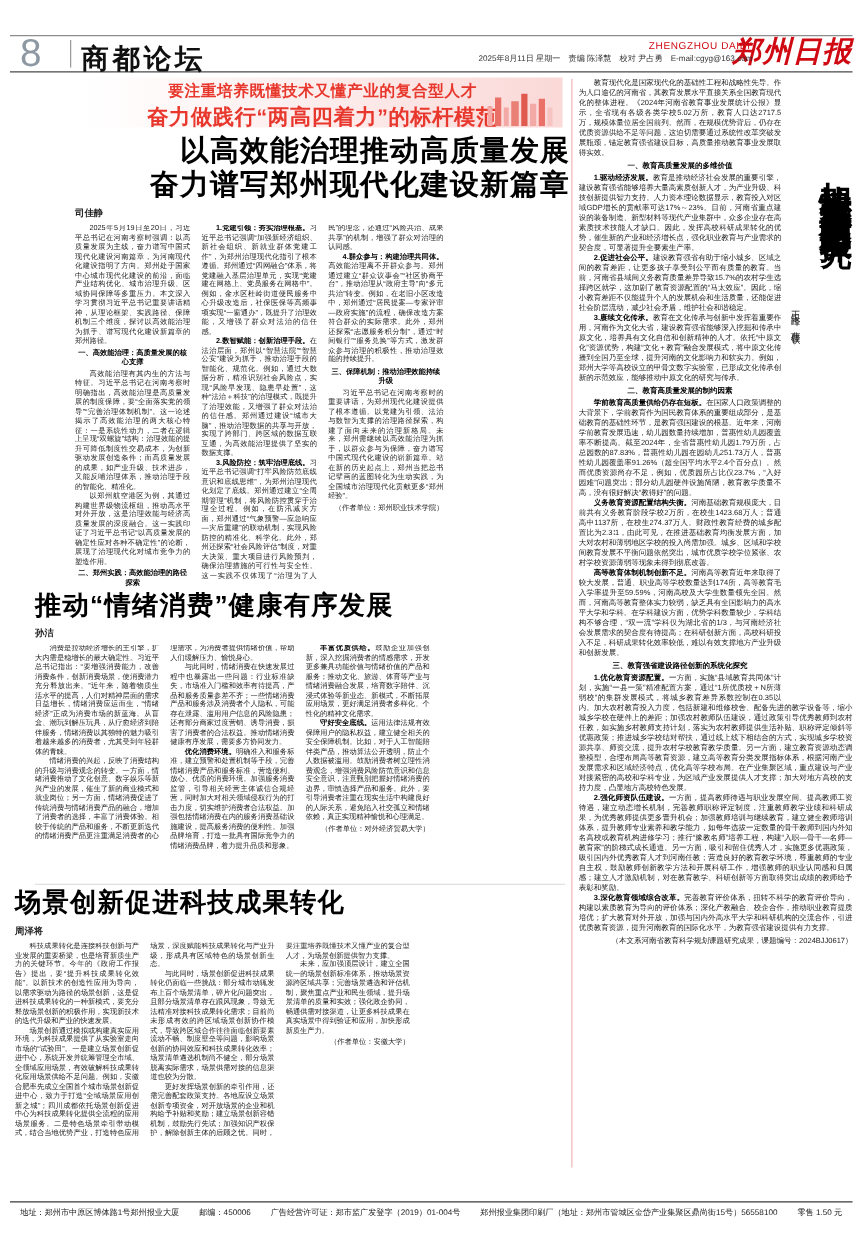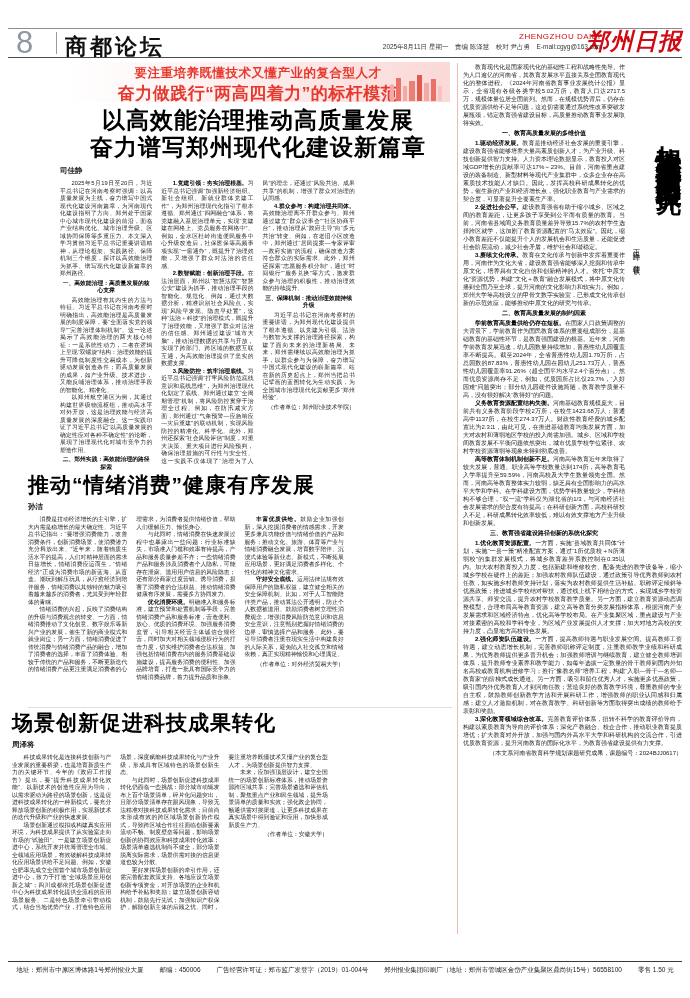--- a/index.html
+++ b/index.html
@@ -27,21 +27,21 @@
   .par.h{text-indent:0;text-align:center;font-weight:700;margin:2px 0;color:#000;}
   .par.sig{text-indent:0;text-align:right;margin-top:2px;}
   .par b{font-weight:700;color:#000;}
   
   .art1{position:absolute;left:60px;top:62px;width:396px;height:408px;}
   .banner{position:relative;margin:0 6px;height:37px;text-align:center;padding-top:3px;
     background:linear-gradient(90deg,#ffffff 0%,#fdeeee 45%,#fad9d7 100%);}
   .banner .l1{font-size:12.5px;font-weight:700;color:#e8382d;letter-spacing:.5px;}
   .banner .l2{font-size:17px;font-weight:700;color:#e8382d;letter-spacing:.5px;}
   .skyline{position:absolute;right:3px;bottom:1px;}
-  .art1 .headline{margin-top:5px;text-align:center;font-size:23px;line-height:27px;
+  .art1 .headline{margin-top:5px;text-align:right;font-size:23px;line-height:27px;
     font-weight:700;color:#000;letter-spacing:1px;}
   .byline{text-align:left;font-size:7.5px;font-weight:700;color:#222;margin:5px 0 4px;}
   .art1 .bodytext{height:292px;}
   
   .edu{position:absolute;left:463px;top:63px;width:219px;height:871px;}
   .edu .float-title{float:right;width:52px;height:494px;position:relative;margin-left:5px;}
   .vtitle{writing-mode:vertical-rl;position:absolute;top:62px;right:0;height:430px;
     font-size:26px;font-weight:700;letter-spacing:3px;color:#000;line-height:1.05;}
   .vbyline{writing-mode:vertical-rl;position:absolute;top:180px;left:2px;font-size:7.5px;color:#222;letter-spacing:2px;}
   .edu .bodytext{font-size:6px;line-height:8px;height:871px;}

